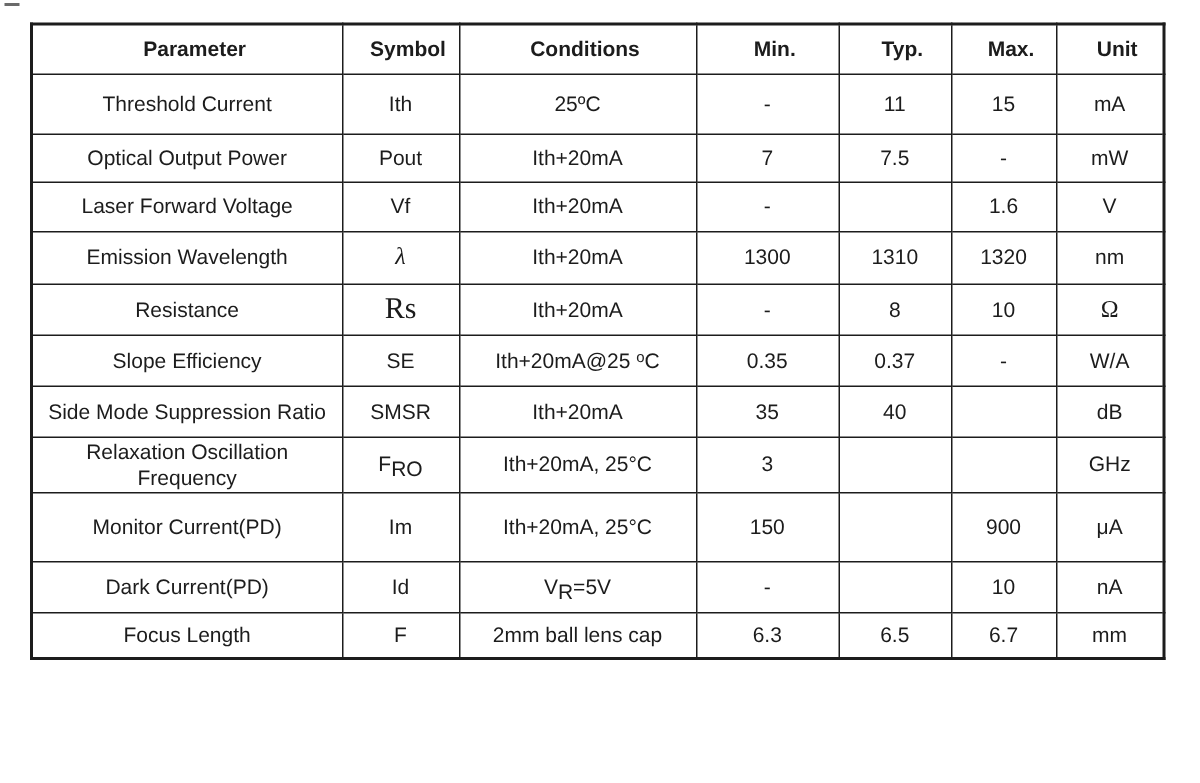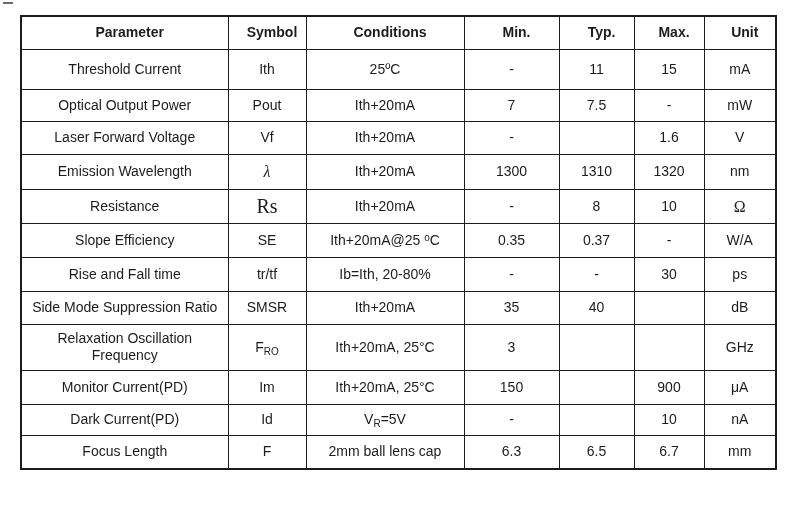--- a/index.html
+++ b/index.html
@@ -38,21 +38,21 @@
   
   tbody tr:nth-child(4) td:nth-child(2){
     font-family:"Liberation Serif",serif;font-style:italic;font-size:16px;
   }
   tbody tr:nth-child(5) td:nth-child(2){
     font-family:"Liberation Serif",serif;font-size:20px;
   }
   tbody tr:nth-child(5) td:nth-child(7){
     font-family:"Liberation Serif",serif;font-size:16px;
   }
-  .spec-table sub{font-size:10px;line-height:0;vertical-align:-3px;}
+  .spec-table sub{font-size:14px;line-height:0;vertical-align:-3px;}
   .spec-table sup{font-size:10px;line-height:0;vertical-align:4px;}
 </style>
 </head>
 <body>
 
 <div class="corner-artifact"></div>
 
 <table class="spec-table">
   <colgroup>
     <col style="width:207px">
@@ -123,29 +123,20 @@
       <tr>
         <td>Slope Efficiency</td>
         <td>SE</td>
         <td>Ith+20mA@25 <sup>o</sup>C</td>
         <td>0.35</td>
         <td>0.37</td>
         <td>-</td>
         <td>W/A</td>
       </tr>
       <tr>
-        <td>Rise and Fall time</td>
-        <td>tr/tf</td>
-        <td>Ib=Ith, 20-80%</td>
-        <td>-</td>
-        <td>-</td>
-        <td>30</td>
-        <td>ps</td>
-      </tr>
-      <tr>
         <td>Side Mode Suppression Ratio</td>
         <td>SMSR</td>
         <td>Ith+20mA</td>
         <td>35</td>
         <td>40</td>
         <td></td>
         <td>dB</td>
       </tr>
       <tr>
         <td>Relaxation Oscillation Frequency</td>

